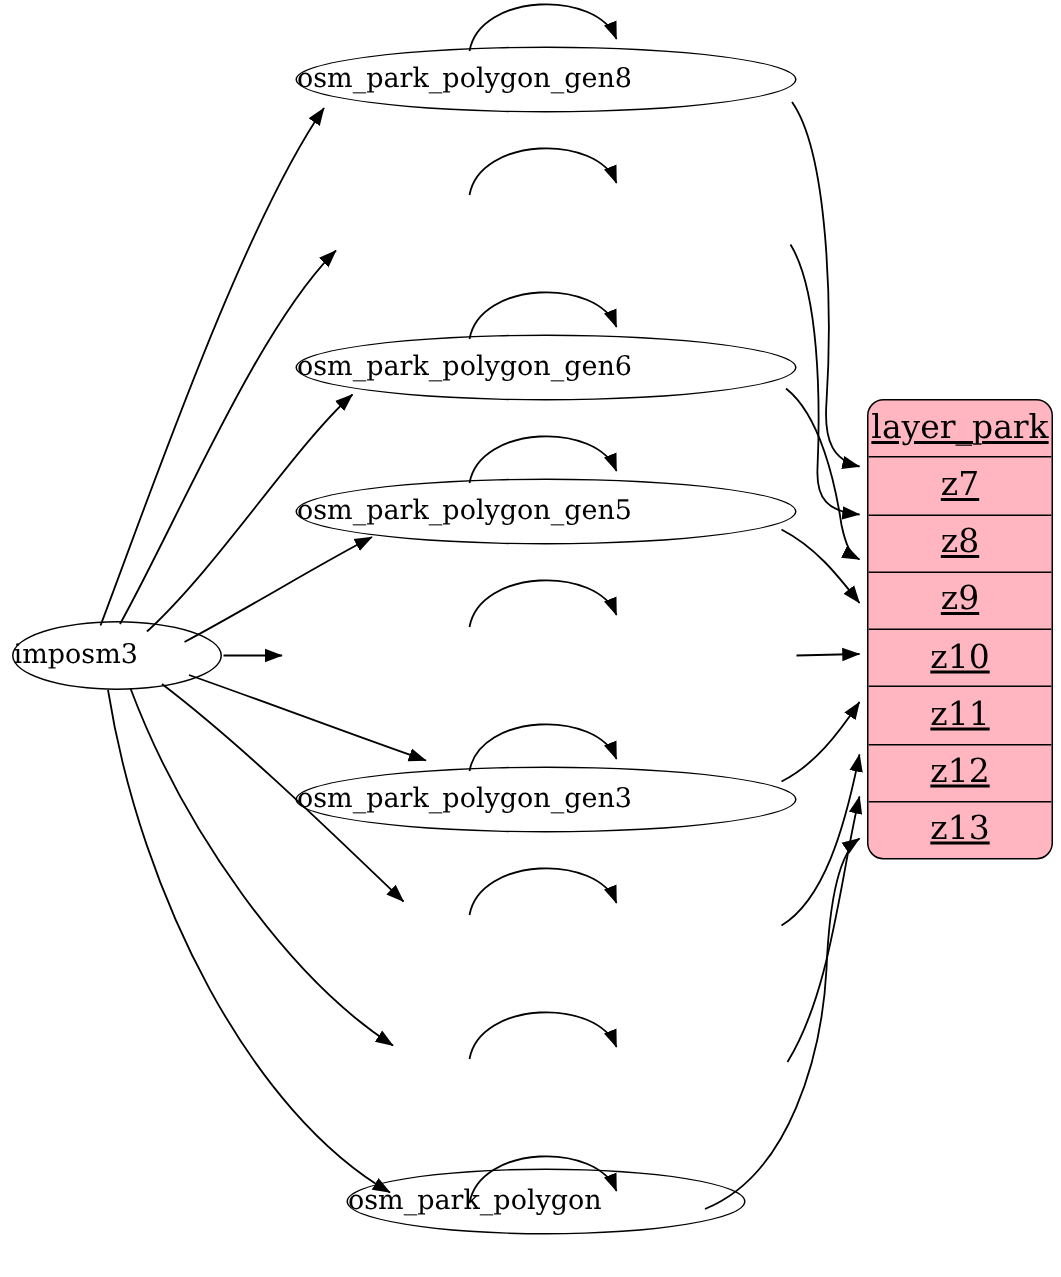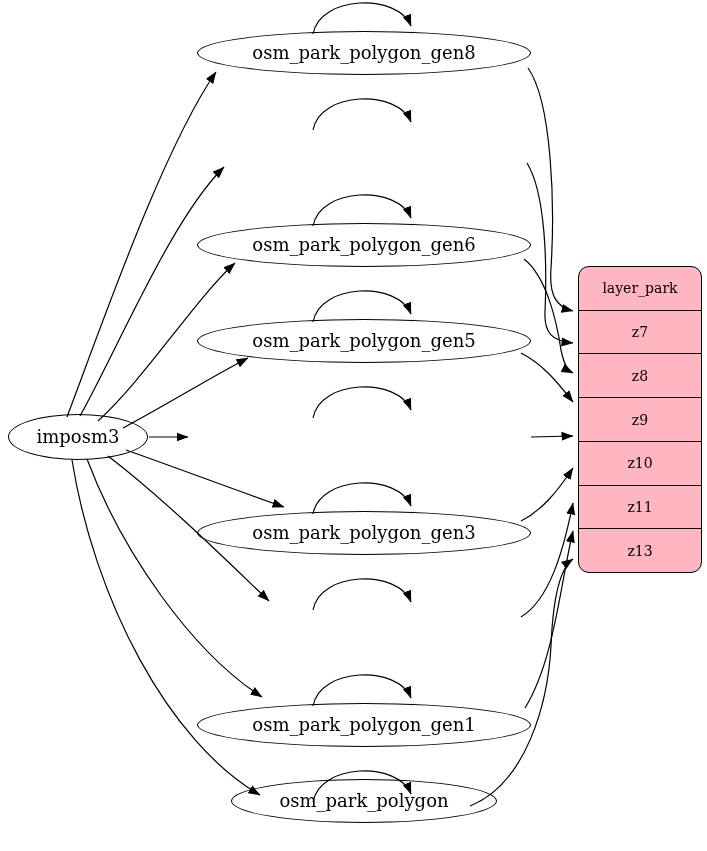--- a/index.html
+++ b/index.html
@@ -2,32 +2,32 @@
 <html style="--record-fill: #ffb6c1;"><head>
 <meta charset="utf-8">
 <style>
   html,body{margin:0;padding:0;background:#ffffff;}
   .canvas{
     position:relative;width:707px;height:851px;background:#ffffff;overflow:hidden;
     font-family:"DejaVu Serif", serif;color:#000;
   }
   .node.ellipse{
     position:absolute;border:1.3px solid #000;border-radius:50%;
-    background:#fff;display:flex;align-items:center;justify-content:center;
+    background:#fff;display:flex;align-items:center;justify-content:flex-start;
     box-sizing:border-box;
   }
   .node.ellipse span{font-size:18px;line-height:1;white-space:nowrap;}
   .record{
     position:absolute;left:578px;top:266px;width:124px;height:307px;
     background:var(--record-fill,#ffb6c1);border:1.3px solid #000;border-radius:11px;
     box-sizing:border-box;display:flex;flex-direction:column;overflow:hidden;
   }
   .rec-row{
     flex:1;display:flex;align-items:center;justify-content:center;
-    font-size:14px;line-height:1;box-sizing:border-box;
+    font-size:22px;line-height:1;box-sizing:border-box;text-decoration:underline;
   }
   .rec-row + .rec-row{border-top:1.2px solid #000;}
   svg.edges{position:absolute;left:0;top:0;pointer-events:none;}
   svg.edges path{fill:none;stroke:#000;stroke-width:1.2px;}
 </style>
 </head>
 <body>
 
 <div class="canvas">
 
@@ -40,34 +40,32 @@
   </div>
   <div class="node ellipse" style="left:197px;top:223px;width:334px;height:44px">
     <span>osm_park_polygon_gen6</span>
   </div>
   <div class="node ellipse" style="left:197px;top:319px;width:334px;height:44px">
     <span>osm_park_polygon_gen5</span>
   </div>
   <div class="node ellipse" style="left:197px;top:511px;width:334px;height:44px">
     <span>osm_park_polygon_gen3</span>
   </div>
-  <div class="node ellipse" style="left:197px;top:703px;width:334px;height:44px">
-    <span>osm_park_polygon_gen1</span>
-  </div>
   <div class="node ellipse" style="left:231px;top:779px;width:266px;height:44px">
     <span>osm_park_polygon</span>
   </div>
 
   <div class="record">
     <div class="rec-row">layer_park</div>
     <div class="rec-row">z7</div>
     <div class="rec-row">z8</div>
     <div class="rec-row">z9</div>
     <div class="rec-row">z10</div>
     <div class="rec-row">z11</div>
+    <div class="rec-row">z12</div>
     <div class="rec-row">z13</div>
   </div>
 
   <svg class="edges" width="707" height="851" viewBox="0 0 707 851">
     <defs>
       <marker id="arrow" markerUnits="userSpaceOnUse" markerWidth="13" markerHeight="10" refX="11.5" refY="5" orient="auto">
         <path d="M0,0.5 L12,5 L0,9.5 Z" style="fill:#000;stroke:none"></path>
       </marker>
     </defs>
 

